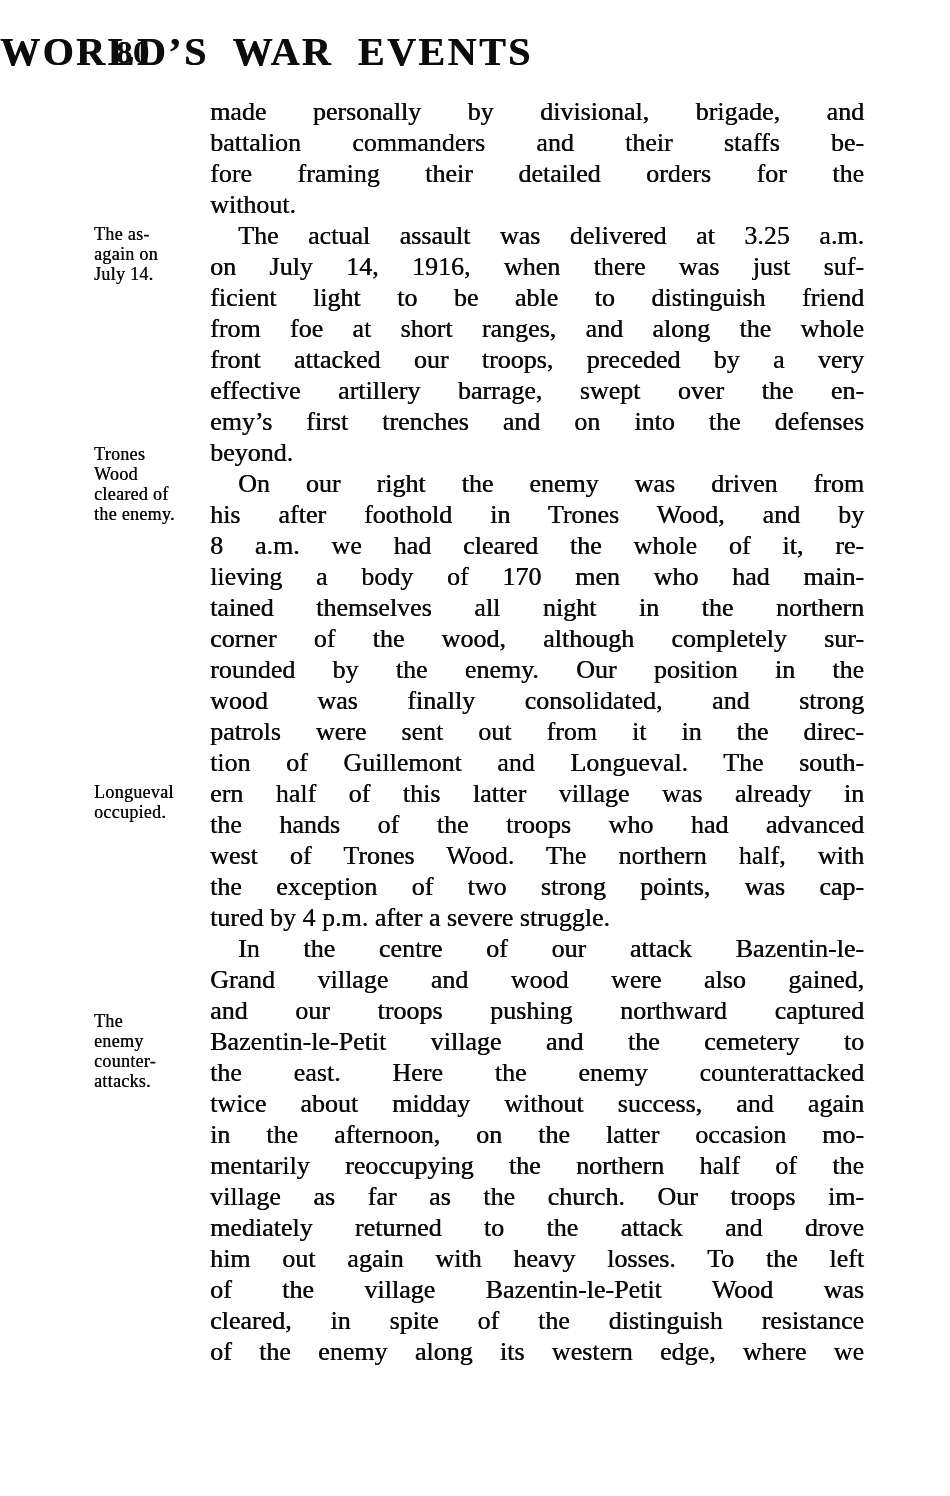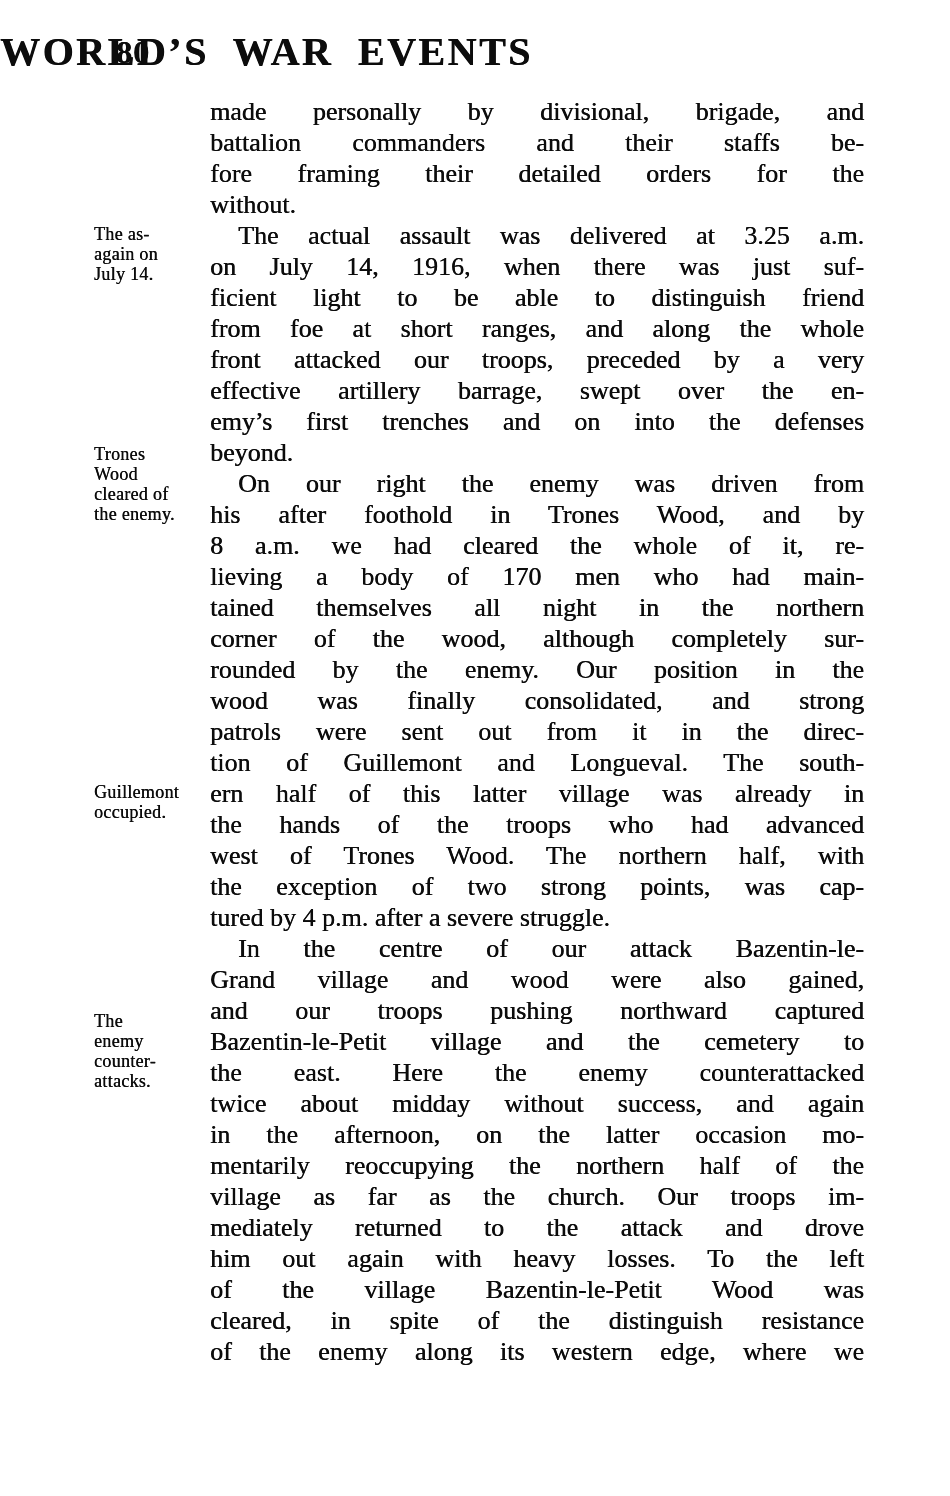--- a/index.html
+++ b/index.html
@@ -120,21 +120,21 @@
         <div>again on</div>
         <div>July 14.</div>
       </div>
       <div class="sidenote" style="top: 444px;">
         <div>Trones</div>
         <div>Wood</div>
         <div>cleared of</div>
         <div>the enemy.</div>
       </div>
       <div class="sidenote" style="top: 782px;">
-        <div>Guillemont</div>
+        <div>Longueval</div>
         <div>occupied.</div>
       </div>
       <div class="sidenote" style="top: 1011px;">
         <div>The</div>
         <div>enemy</div>
         <div>counter-</div>
         <div>attacks.</div>
       </div>
     </div>
 </div>

